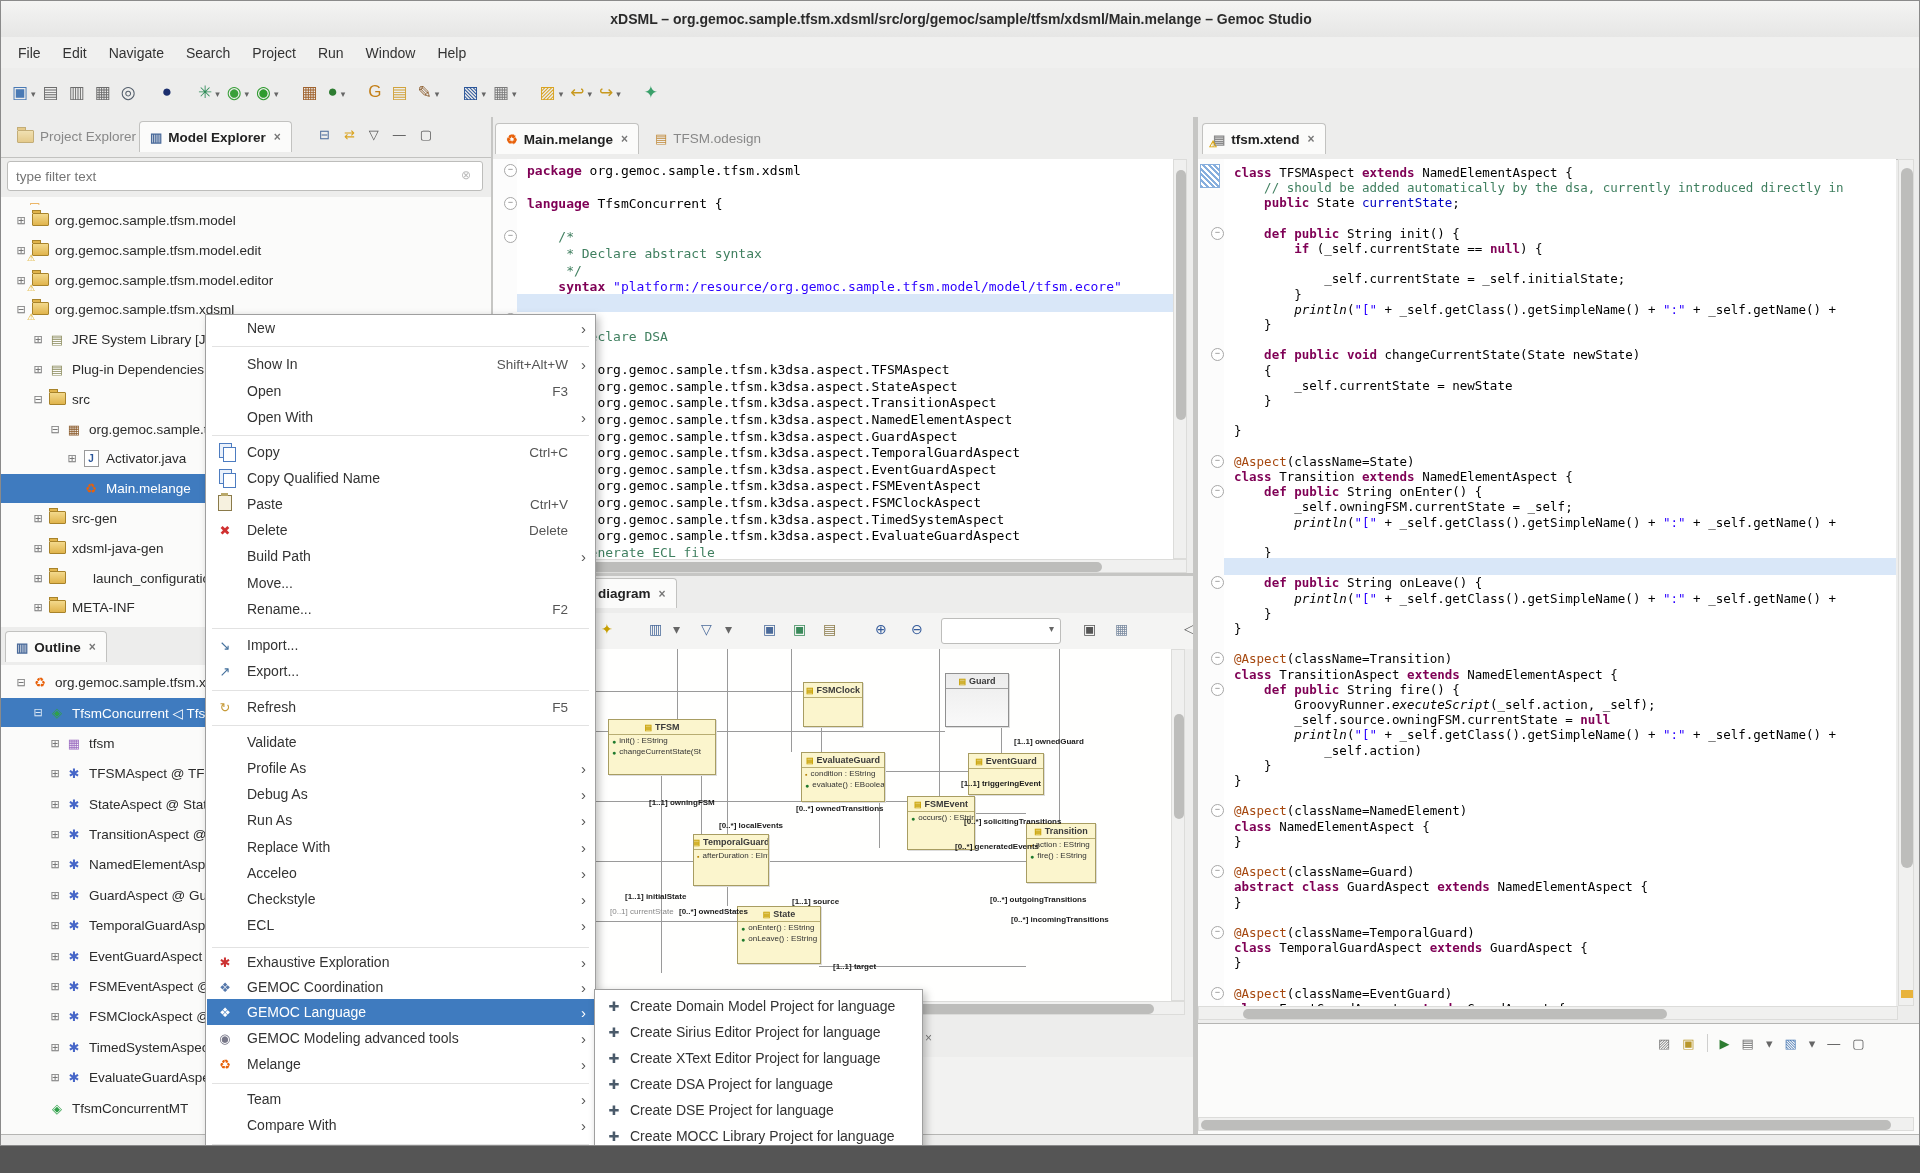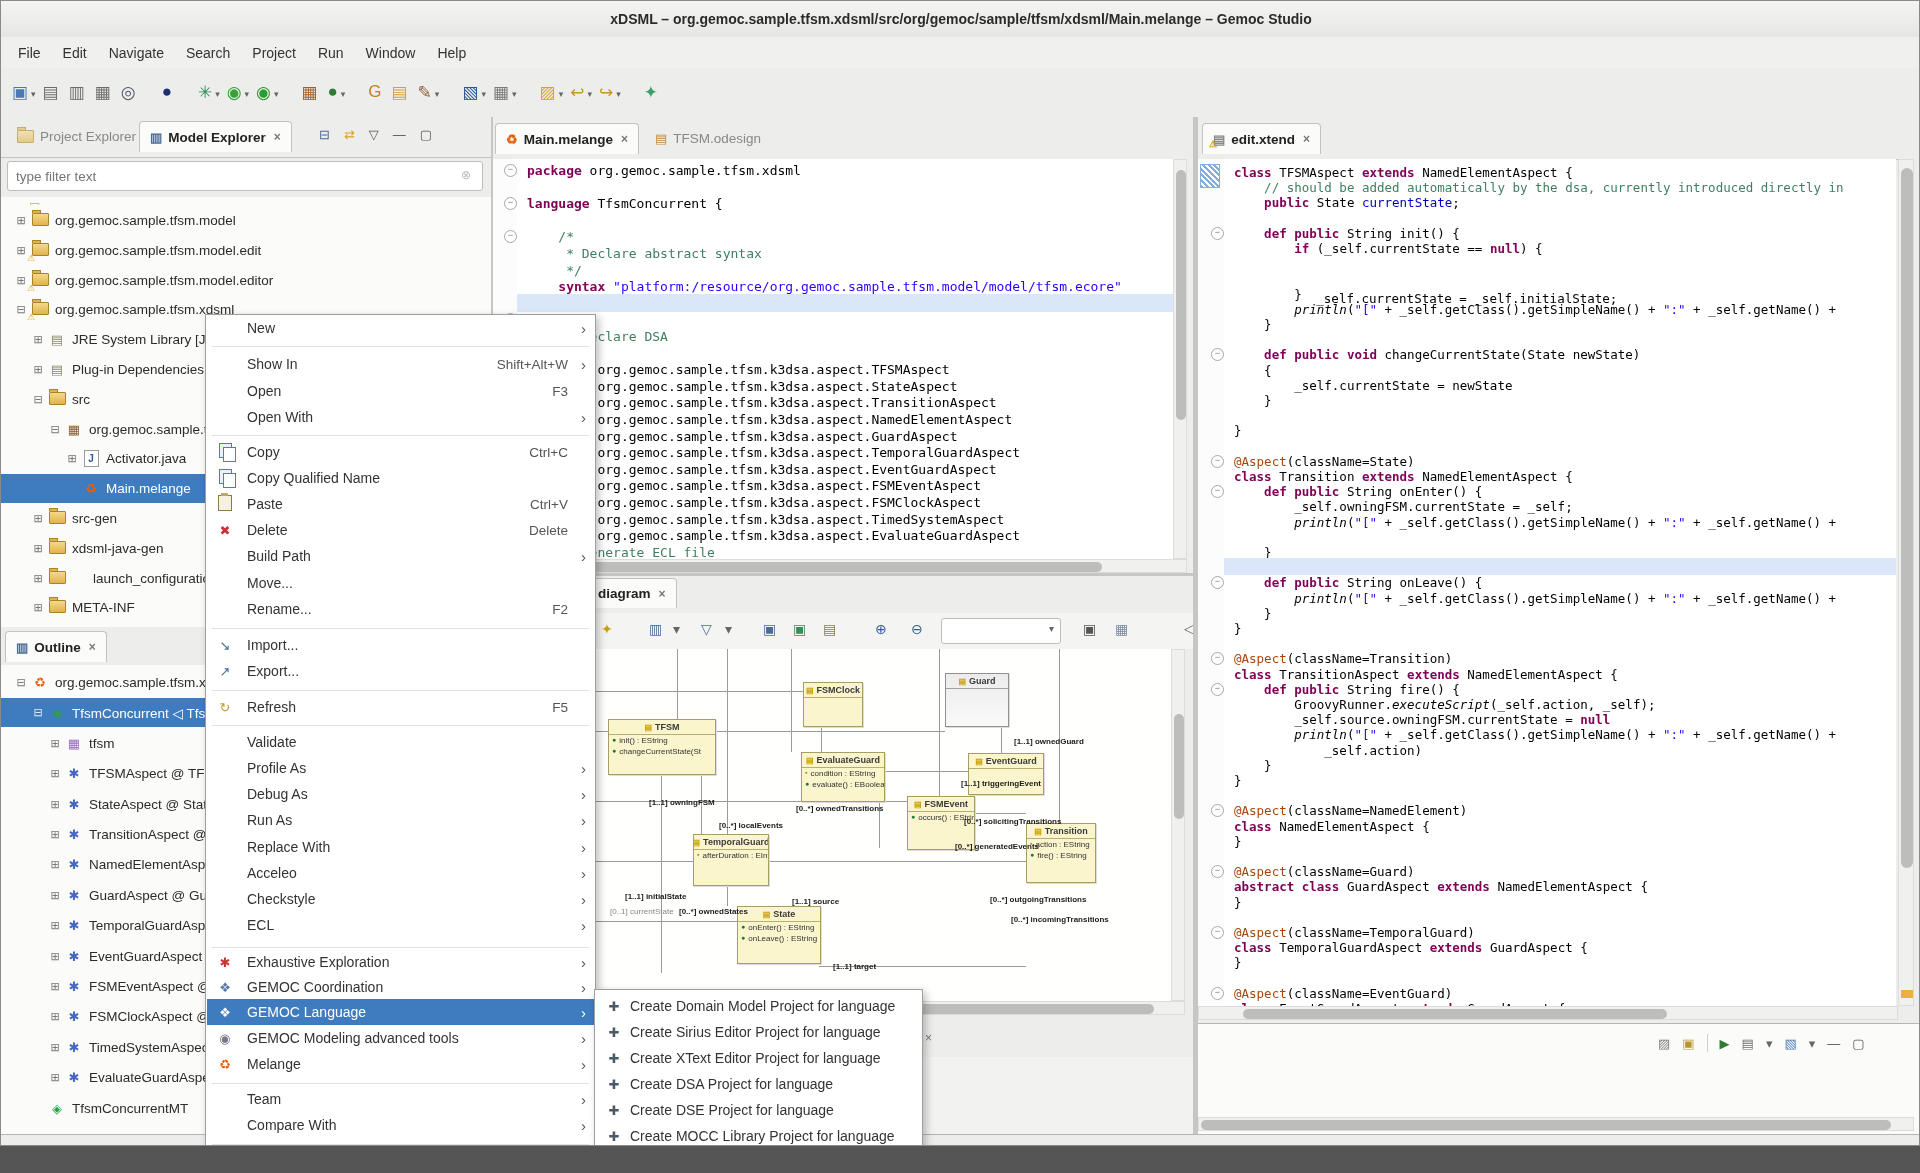--- a/index.html
+++ b/index.html
@@ -52,21 +52,21 @@
   .hatch{background:repeating-linear-gradient(45deg,#86aedd 0 2px,#fff 2px 4px);border:1px solid #86aedd;}
   
   .sbtrack{background:#f0f0ef;border:1px solid #dcdcda;box-sizing:border-box;}
   .sbthumb{position:absolute;background:#bdbdbb;border-radius:6px;}
   
   #dcanvas{background:#fffffe;overflow:hidden;}
   .dbox{position:absolute;background:#fbf5cd;border:1px solid #a89d62;box-shadow:1px 1px 0 #ddd;font-size:9px;}
   .dbox.grey{background:linear-gradient(#ececec,#f9f9f9);border-color:#909090;}
   .dhead{height:14px;border-bottom:1px solid #b8ad72;display:flex;align-items:center;justify-content:center;gap:3px;font-weight:bold;color:#3a3a3a;font-size:9px;white-space:nowrap;overflow:hidden;}
   .dbox.grey .dhead{border-color:#a0a0a0;}
-  .drow{padding:1px 3px;white-space:nowrap;color:#333;font-size:8px;display:flex;align-items:flex-start;gap:3px;overflow:hidden;}
+  .drow{padding:1px 3px;white-space:nowrap;color:#333;font-size:8px;display:flex;align-items:flex-end;gap:3px;overflow:hidden;}
   .dlabel{position:absolute;font-size:8px;font-weight:bold;color:#1a1a1a;white-space:nowrap;}
   .dlabel.dim{color:#888;font-weight:normal;}
   .dedge{position:absolute;background:#9a9a9a;}
   
   .menu{background:#fff;border:1px solid #9f9f9f;box-shadow:3px 3px 8px rgba(0,0,0,.25);}
   .mitem{position:absolute;left:1px;right:1px;height:26px;display:flex;align-items:center;font-size:14px;color:#333;}
   .mitem .mic{position:absolute;left:8px;width:20px;text-align:center;font-size:13px;}
   .mitem .mlbl{position:absolute;left:40px;}
   .mitem .macc{position:absolute;right:26px;color:#555;font-size:13.5px;}
   .mitem .marr{position:absolute;right:8px;color:#555;font-size:15px;}
@@ -551,21 +551,21 @@
   <div class="abs viewtabs" style="left:492px;top:1016px;width:700px;height:40px;background:#ededec;">
     <span class="abs x" style="left:430px;top:14px;">×</span>
   </div>
   <div class="abs" style="left:492px;top:1056px;width:700px;height:77px;background:#f2f2f1;"></div>
 
   <div class="abs panel-border" style="left:1192px;top:116px;width:5px;height:1017px;"></div>
 
   <div class="abs edtabs" style="left:1197px;top:116px;width:723px;height:42px;">
     <div class="vtab active" style="left:4px;top:6px;">
       <span style="position:relative;"><span style="color:#8a8a8a;font-size:13px;">▤</span><span style="position:absolute;left:-4px;bottom:-2px;font-size:9px;color:#d9a000;">⚠</span></span>
-      <span>edit.xtend</span>
+      <span>tfsm.xtend</span>
       <span class="x">×</span>
     </div>
   </div>
   <div class="abs gutter" id="xtgutter" style="left:1197px;top:158px;width:26px;height:847px;">
     <div class="hatch abs" style="left:2px;top:5px;width:18px;height:22px;"></div>
   <div class="cfold" style="left: 13px; top: 67.8px;">−</div>
       <div class="cfold" style="left: 13px; top: 189.4px;">−</div>
       <div class="cfold" style="left: 13px; top: 295.8px;">−</div>
       <div class="cfold" style="left: 13px; top: 326.2px;">−</div>
       <div class="cfold" style="left: 13px; top: 417.4px;">−</div>
@@ -575,21 +575,21 @@
       <div class="cfold" style="left: 13px; top: 706.2px;">−</div>
       <div class="cfold" style="left: 13px; top: 767px;">−</div>
       <div class="cfold" style="left: 13px; top: 827.8px;">−</div>
     </div>
   <div class="abs codebox" id="xtcode" style="left:1223px;top:158px;width:672px;height:847px;">
       <div class="cline" style="left: 10px; top: 6px; font-size: 12.5px;"><span class="k">class</span><span> TFSMAspect </span><span class="k">extends</span><span> NamedElementAspect {</span></div>
       <div class="cline" style="left: 10px; top: 21.2px; font-size: 12.5px;"><span class="c">    // should be added automatically by the dsa, currently introduced directly in</span></div>
       <div class="cline" style="left: 10px; top: 36.4px; font-size: 12.5px;"><span>    </span><span class="k">public</span><span> State </span><span class="f">currentState</span><span>;</span></div>
       <div class="cline" style="left: 10px; top: 66.8px; font-size: 12.5px;"><span>    </span><span class="k">def public</span><span> String init() {</span></div>
       <div class="cline" style="left: 10px; top: 82px; font-size: 12.5px;"><span>        </span><span class="k">if</span><span> (_self.currentState == </span><span class="k">null</span><span>) {</span></div>
-      <div class="cline" style="left: 2px; top: 112.4px; font-size: 12.5px; margin-top: 20px;"><span>            _self.currentState = _self.initialState;</span></div>
+      <div class="cline" style="left: 10px; top: 112.4px; font-size: 12.5px;"><span>            _self.currentState = _self.initialState;</span></div>
       <div class="cline" style="left: 10px; top: 127.6px; font-size: 12.5px;"><span>        }</span></div>
       <div class="cline" style="left: 10px; top: 142.8px; font-size: 12.5px;"><span>        </span><span class="i">println</span><span>(</span><span class="s">"["</span><span> + _self.getClass().getSimpleName() + </span><span class="s">":"</span><span> + _self.getName() + </span></div>
       <div class="cline" style="left: 10px; top: 158px; font-size: 12.5px;"><span>    }</span></div>
       <div class="cline" style="left: 10px; top: 188.4px; font-size: 12.5px;"><span>    </span><span class="k">def public void</span><span> changeCurrentState(State newState)</span></div>
       <div class="cline" style="left: 10px; top: 203.6px; font-size: 12.5px;"><span>    {</span></div>
       <div class="cline" style="left: 10px; top: 218.8px; font-size: 12.5px;"><span>        _self.currentState = newState</span></div>
       <div class="cline" style="left: 10px; top: 234px; font-size: 12.5px;"><span>    }</span></div>
       <div class="cline" style="left: 10px; top: 264.4px; font-size: 12.5px;"><span>}</span></div>
       <div class="cline" style="left: 10px; top: 294.8px; font-size: 12.5px;"><span class="a">@Aspect</span><span>(className=State)</span></div>
       <div class="cline" style="left: 10px; top: 310px; font-size: 12.5px;"><span class="k">class</span><span> Transition </span><span class="k">extends</span><span> NamedElementAspect {</span></div>

